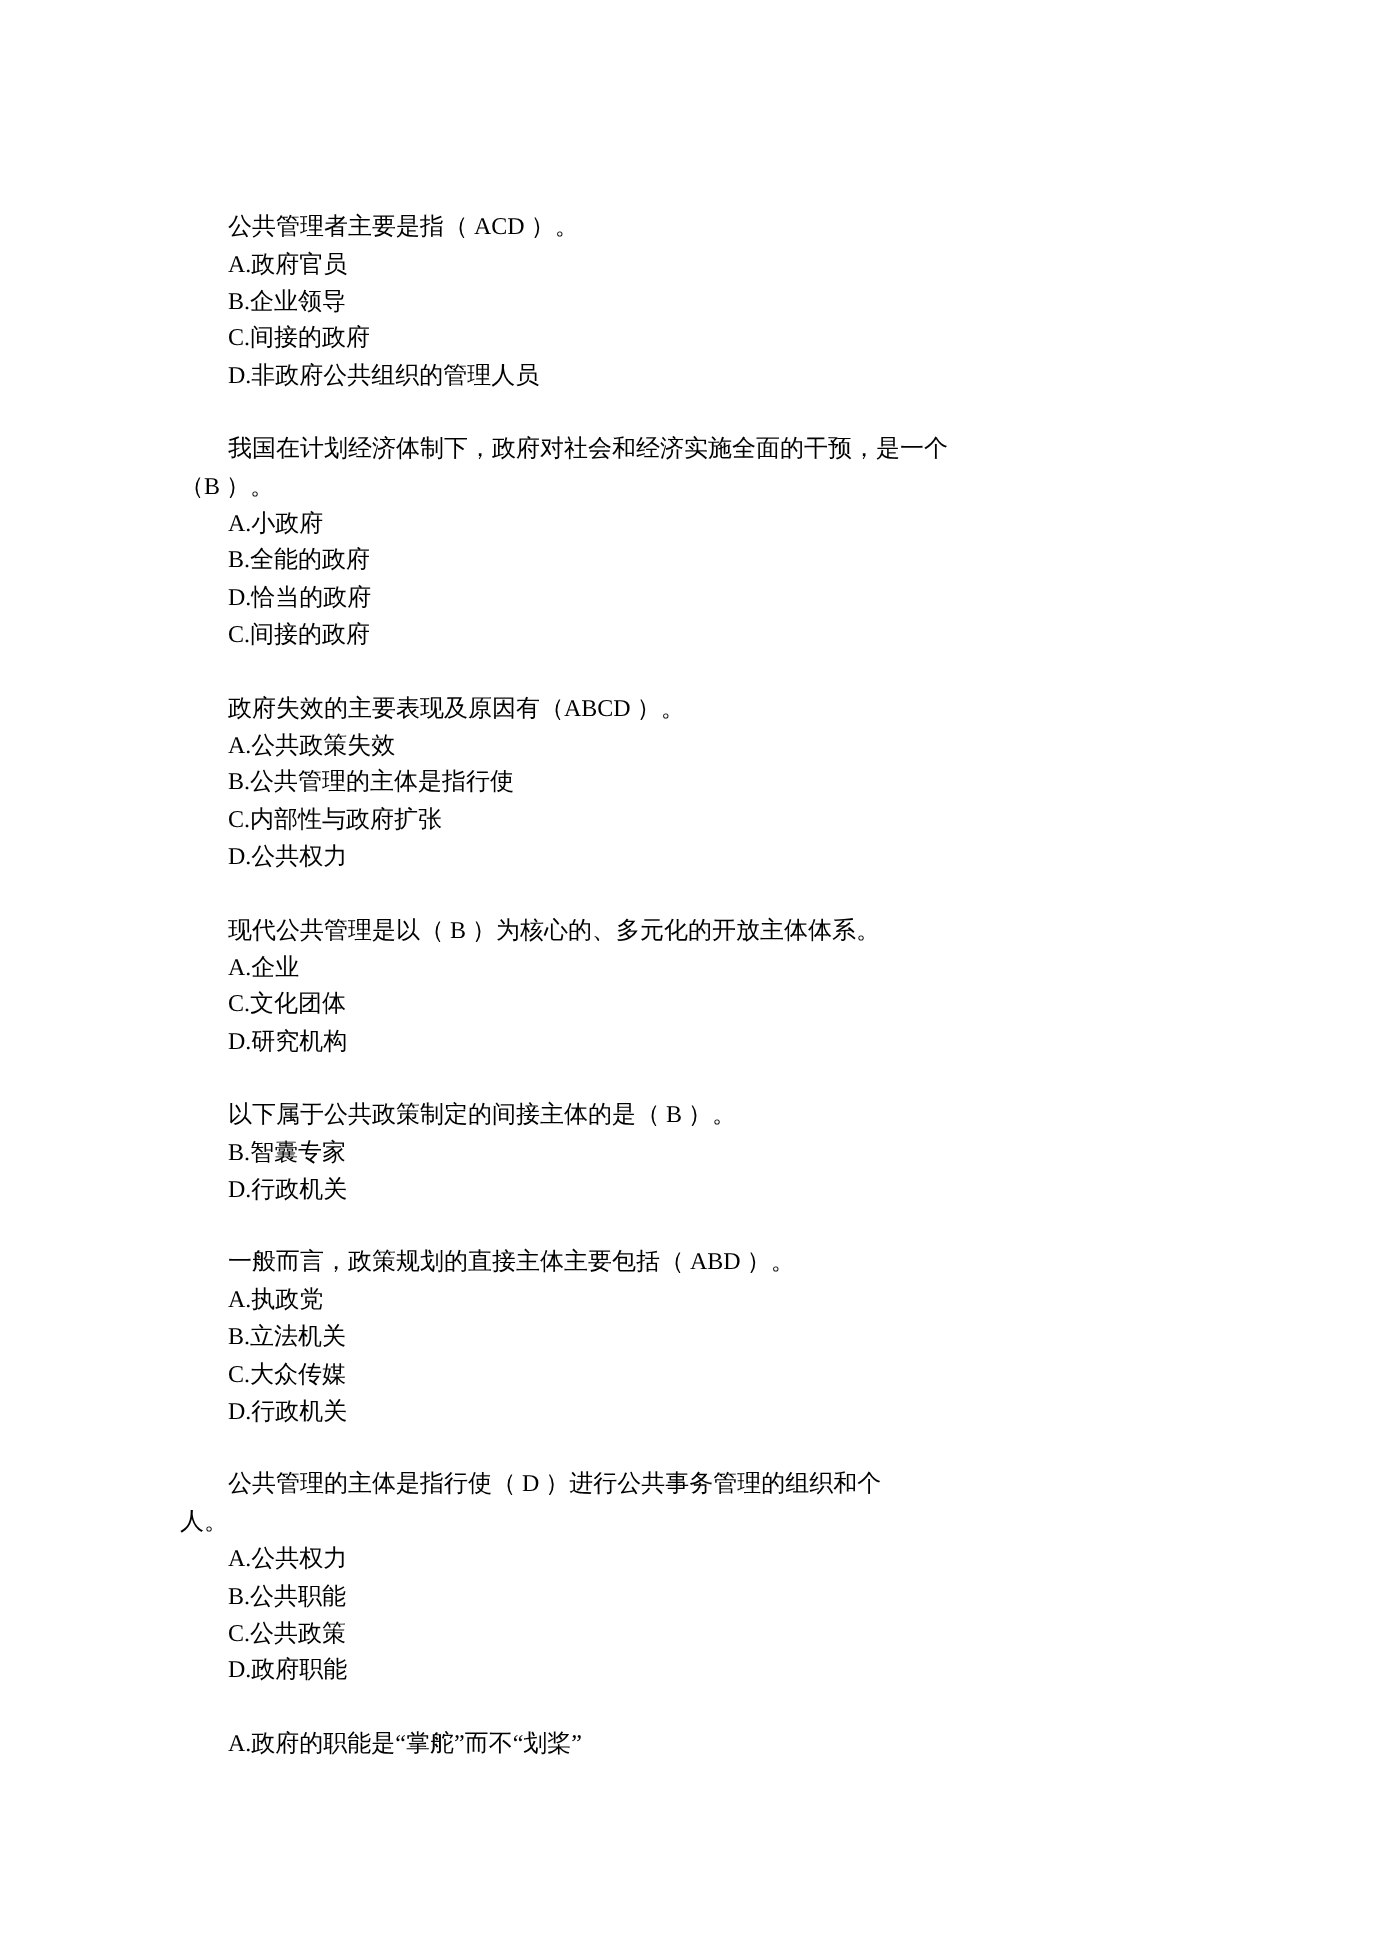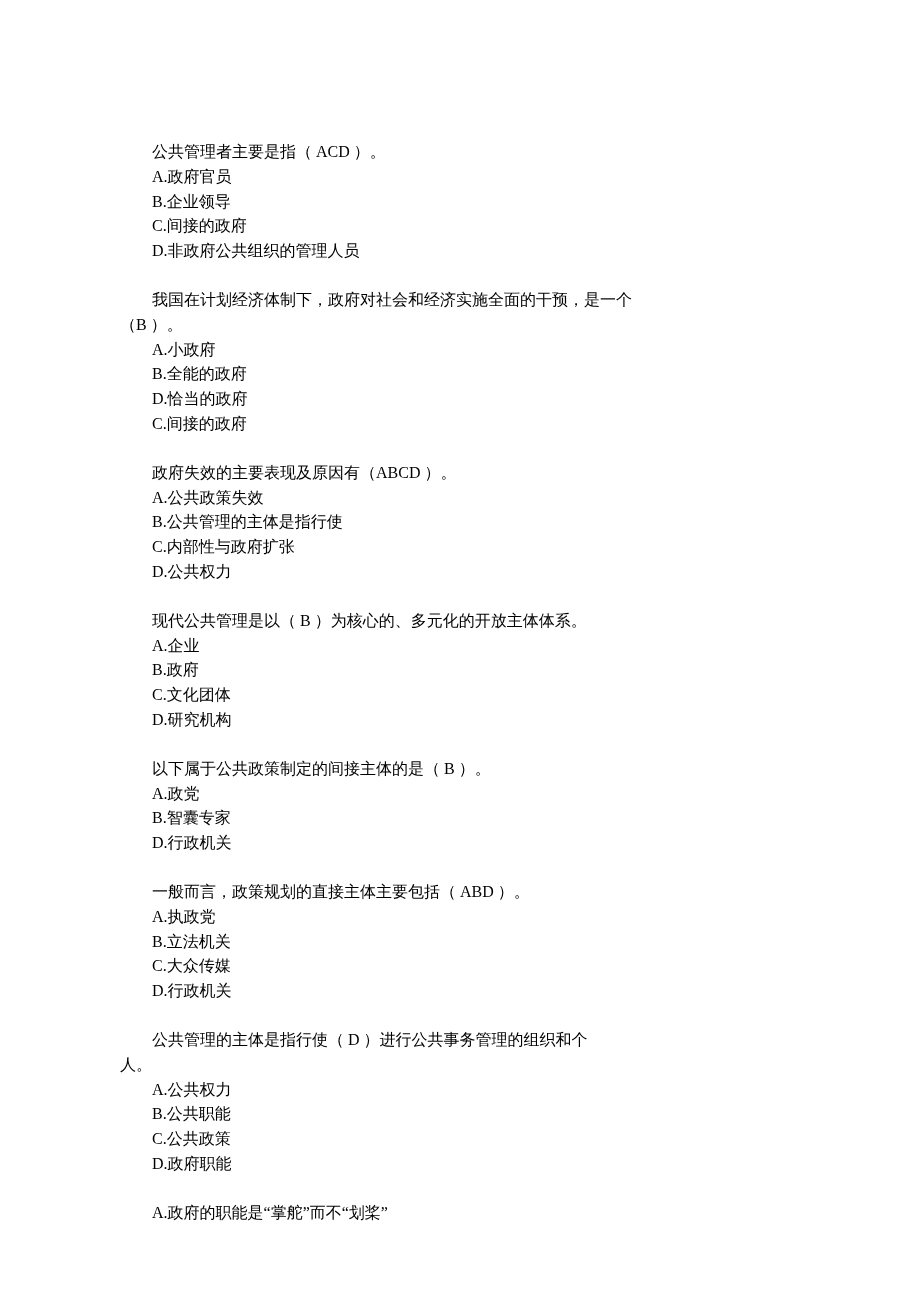--- a/index.html
+++ b/index.html
@@ -40,27 +40,25 @@
     <div class="question-block">
       <div class="stem">政府失效的主要表现及原因有（ABCD                 ）。</div>
       <div class="option">A.公共政策失效</div>
       <div class="option">B.公共管理的主体是指行使</div>
       <div class="option">C.内部性与政府扩张</div>
       <div class="option">D.公共权力</div>
     </div>
     <div class="question-block">
       <div class="stem">现代公共管理是以（     B     ）为核心的、多元化的开放主体体系。</div>
       <div class="option">A.企业</div>
-      <div class="option">B.政府</div>
       <div class="option">C.文化团体</div>
       <div class="option">D.研究机构</div>
     </div>
     <div class="question-block">
       <div class="stem">以下属于公共政策制定的间接主体的是（         B         ）。</div>
-      <div class="option">A.政党</div>
       <div class="option">B.智囊专家</div>
       <div class="option">D.行政机关</div>
     </div>
     <div class="question-block">
       <div class="stem">一般而言，政策规划的直接主体主要包括（   ABD            ）。</div>
       <div class="option">A.执政党</div>
       <div class="option">B.立法机关</div>
       <div class="option">C.大众传媒</div>
       <div class="option">D.行政机关</div>
     </div>

